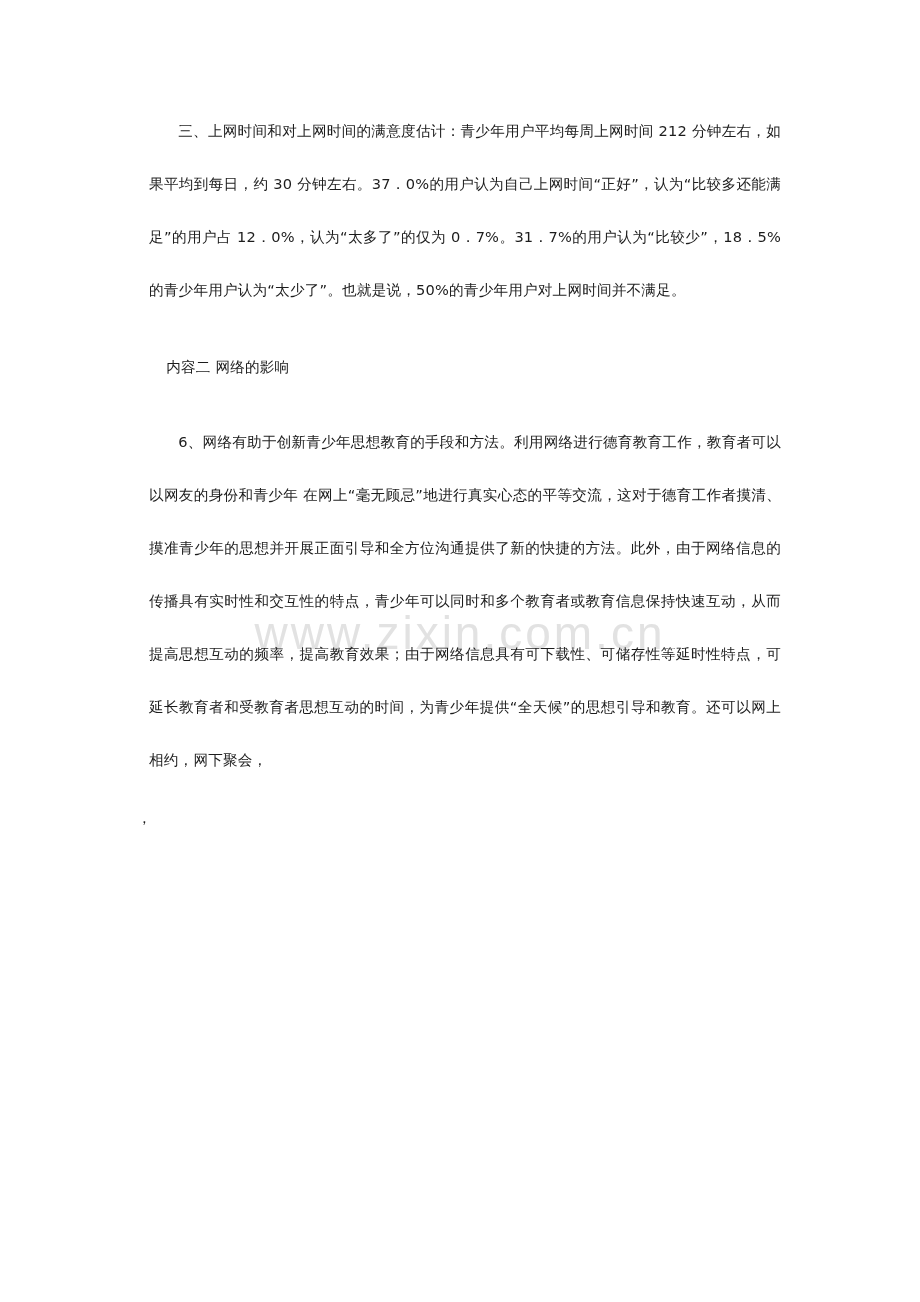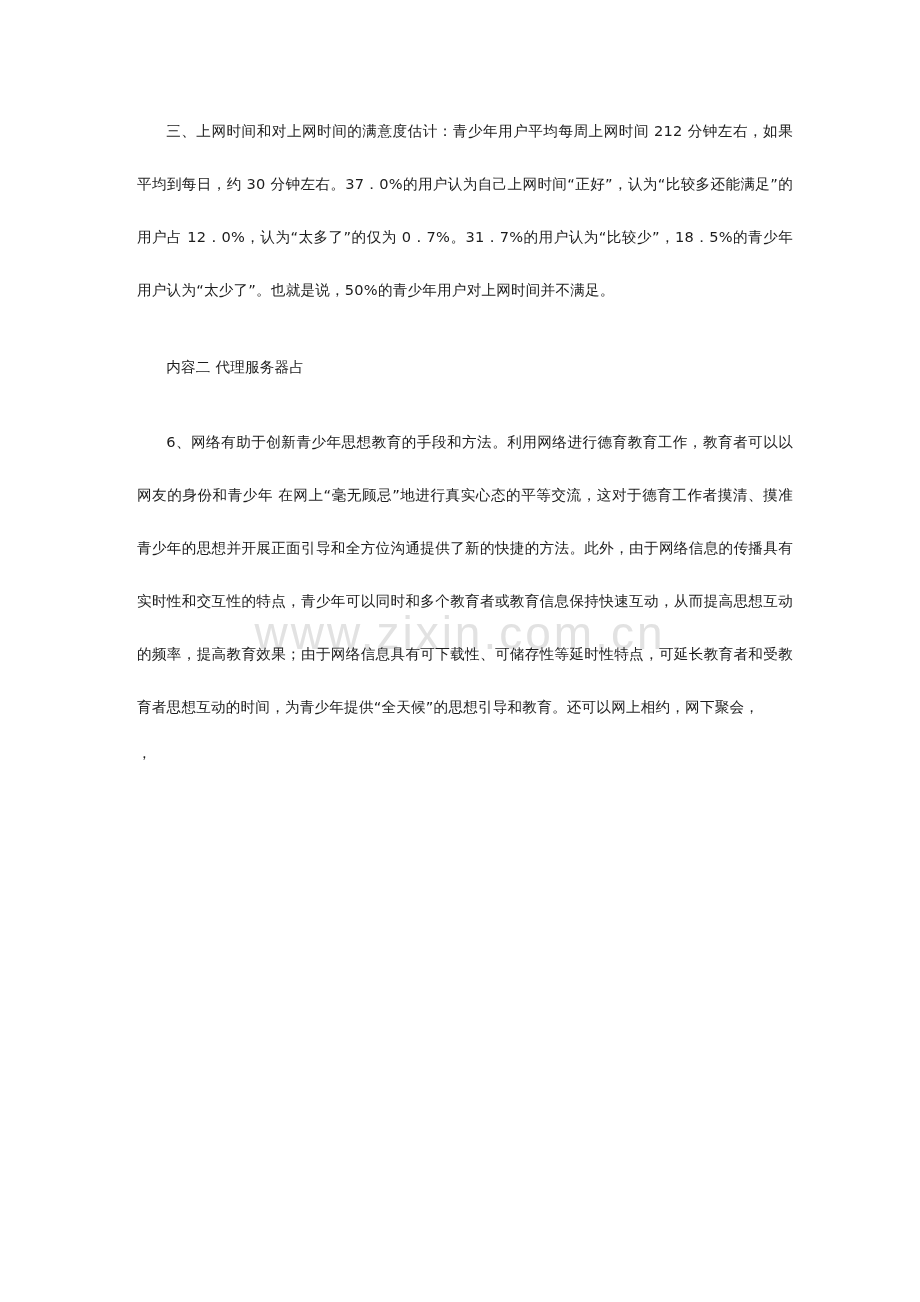--- a/index.html
+++ b/index.html
@@ -46,21 +46,21 @@
     width: 656px;
     z-index: 2;
   }
 
   .para {
     font-size: 14.6px;
     line-height: 53px;
     color: #1c1c1c;
     text-align: justify;
     text-justify: inter-ideograph;
-    margin: 0;
+    margin: 12px;
     text-indent: 2em;
     word-break: break-all;
     letter-spacing: 0.2px;
   }
 
   .para.gap-a  { margin-top: 0px; }
   .para.gap-b  { margin-top: 20px; }
   .para.gap-c  { margin-top: 22px; }
 
   .heading {
@@ -89,21 +89,21 @@
 <div id="page">
 
   <div id="watermark">www.zixin.com.cn</div>
 
   <div id="doc">
 
     <p class="para gap-a">三、上网时间和对上网时间的满意度估计：青少年用户平均每周上网时间 212 分钟左右，如果平均到每日，约 30 分钟左右。37．0%的用户认为自己上网时间“正好”，认为“比较多还能满足”的用户占 12．0%，认为“太多了”的仅为 0．7%。31．7%的用户认为“比较少”，18．5%的青少年用户认为“太少了”。也就是说，50%的青少年用户对上网时间并不满足。</p>
 
 
 
-    <p class="heading gap-h1">内容二 代理服务器占</p>
+    <p class="heading gap-h1">内容二 网络的影响</p>
 
 
     <p class="para gap-c">6、网络有助于创新青少年思想教育的手段和方法。利用网络进行德育教育工作，教育者可以以网友的身份和青少年 在网上“毫无顾忌”地进行真实心态的平等交流，这对于德育工作者摸清、摸准青少年的思想并开展正面引导和全方位沟通提供了新的快捷的方法。此外，由于网络信息的传播具有实时性和交互性的特点，青少年可以同时和多个教育者或教育信息保持快速互动，从而提高思想互动的频率，提高教育效果；由于网络信息具有可下载性、可储存性等延时性特点，可延长教育者和受教育者思想互动的时间，为青少年提供“全天候”的思想引导和教育。还可以网上相约，网下聚会，</p>
 
     <p class="trailing-mark">，</p>
 
   </div>
 </div>
 
 </body></html>

